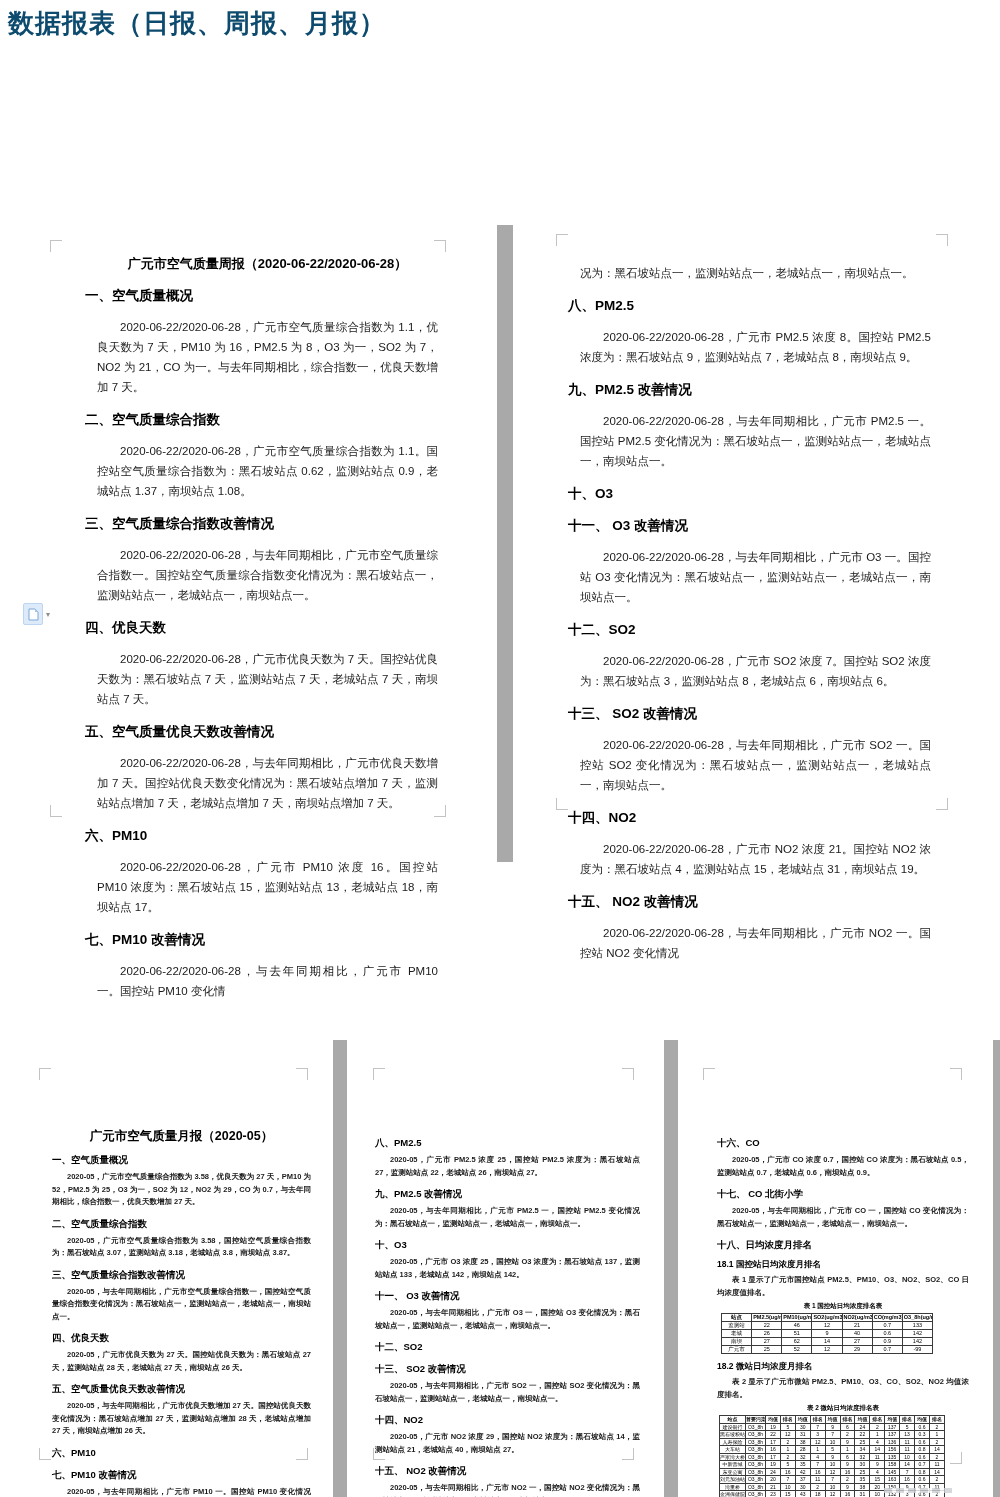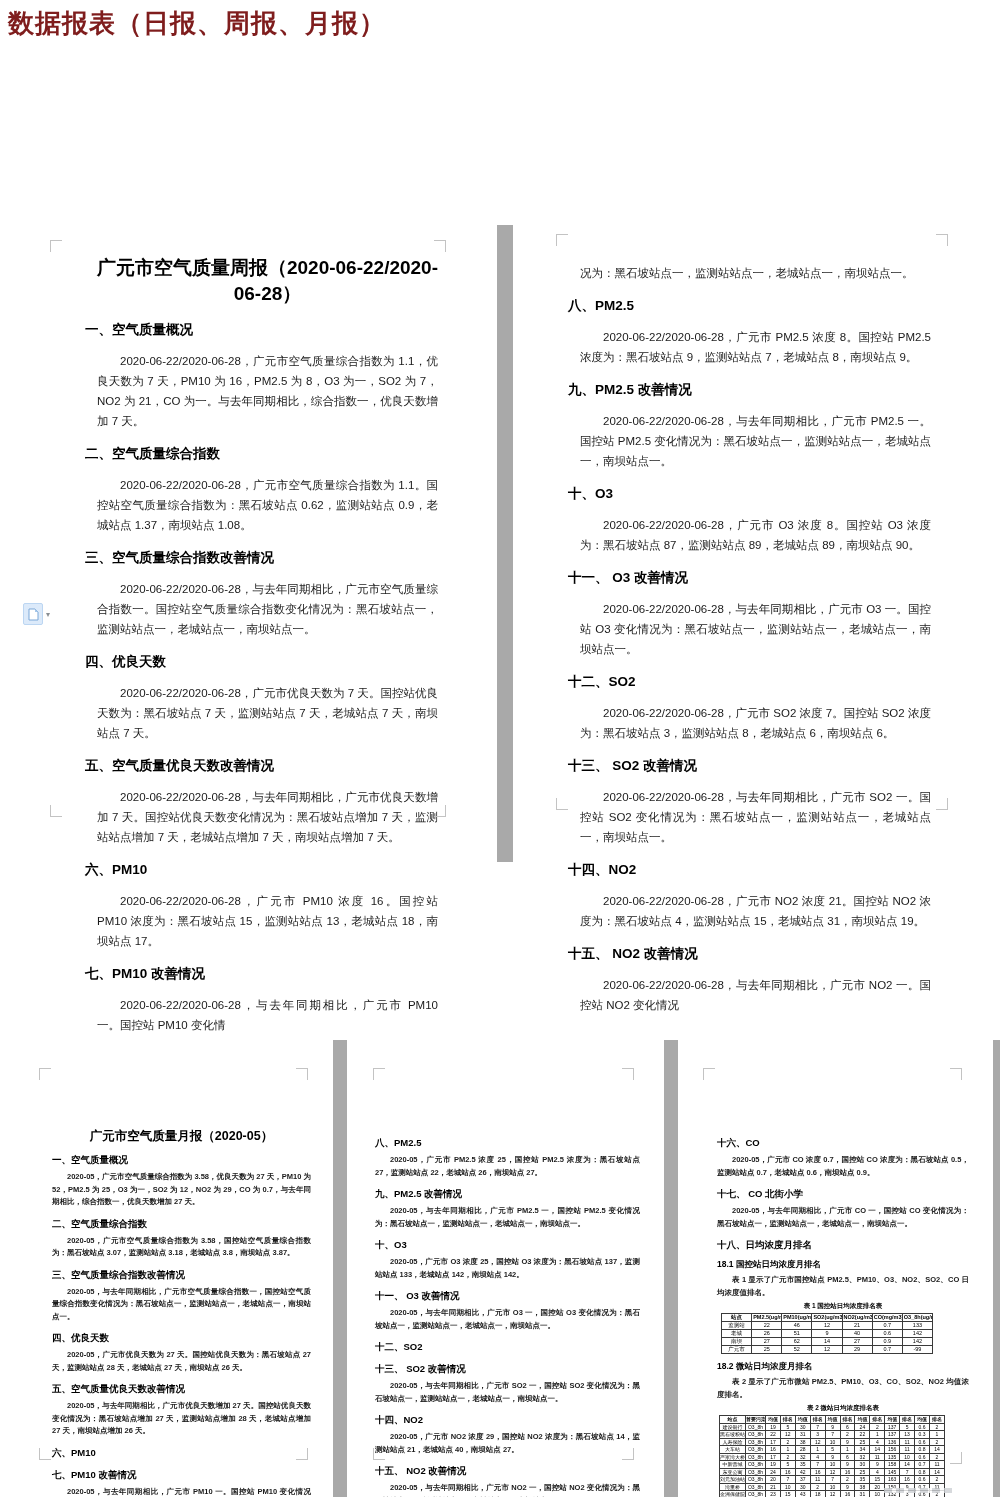--- a/index.html
+++ b/index.html
@@ -4,36 +4,36 @@
 <style>
   html,body{margin:0;padding:0;}
   body{
     width:1000px;height:1497px;position:relative;overflow:hidden;
     background:#ffffff;
     font-family:"Liberation Sans","DejaVu Sans",sans-serif;
     color:#212121;
   }
   .page-title{
     position:absolute;left:8px;top:6px;
-    font-size:26px;font-weight:600;color:#7f1d1d;letter-spacing:1px;
+    font-size:26px;font-weight:600;color:#0c4a6e;letter-spacing:1px;
   }
   
   .docpage{position:absolute;background:#fff;box-sizing:border-box;}
   .gutter{position:absolute;background:#a9a9a9;}
   .cmark{position:absolute;width:11px;height:11px;}
   .cmark.tl{border-left:1px solid #c3c3c3;border-top:1px solid #c3c3c3;}
   .cmark.tr{border-right:1px solid #c3c3c3;border-top:1px solid #c3c3c3;}
   .cmark.bl{border-left:1px solid #c3c3c3;border-bottom:1px solid #c3c3c3;}
   .cmark.br{border-right:1px solid #c3c3c3;border-bottom:1px solid #c3c3c3;}
 
   
   .weekly{top:225px;height:637px;padding:30px 47px 0 55px;}
   .weekly.p1{left:30px;width:467px;}
   .weekly.p2{left:513px;width:477px;padding-top:26px;}
-  .weekly h1{font-size:19px;font-weight:700;text-align:center;margin:0 0 10px 0;color:#000;}
+  .weekly h1{font-size:13px;font-weight:700;text-align:center;margin:0 0 10px 0;color:#000;}
   .weekly h2{font-size:13.5px;font-weight:700;margin:14px 0 6px 0;color:#000;}
   .weekly p{font-size:11.5px;line-height:20px;margin:12px;text-indent:2em;text-align:justify;color:#1a1a1a;}
   .weekly p.lead{text-indent:0;}
 
   
   .monthly{top:1096px;height:457px;padding:32px 24px 0 28px;}
   .monthly.p1{left:0;width:333px;padding-left:52px;padding-right:22px;}
   .monthly.p2{left:347px;width:317px;}
   .monthly.p3{left:678px;width:315px;padding-left:39px;}
   .monthly h1{font-size:12.5px;font-weight:700;text-align:center;margin:0 0 7px 0;color:#000;}
@@ -117,21 +117,20 @@
         <p>2020-06-22/2020-06-28，广元市 PM2.5 浓度 8。国控站 PM2.5 浓度为：黑石坡站点 9，监测站站点 7，老城站点 8，南坝站点 9。</p>
       </section>
 
       <section>
         <h2>九、PM2.5 改善情况</h2>
         <p>2020-06-22/2020-06-28，与去年同期相比，广元市 PM2.5 一。国控站 PM2.5 变化情况为：黑石坡站点一，监测站站点一，老城站点一，南坝站点一。</p>
       </section>
 
       <section>
         <h2>十、O3</h2>
-        <p>2020-06-22/2020-06-28，广元市 O3 浓度 8。国控站 O3 浓度为：黑石坡站点 87，监测站站点 89，老城站点 89，南坝站点 90。</p>
       </section>
 
       <section>
         <h2>十一、 O3 改善情况</h2>
         <p>2020-06-22/2020-06-28，与去年同期相比，广元市 O3 一。国控站 O3 变化情况为：黑石坡站点一，监测站站点一，老城站点一，南坝站点一。</p>
       </section>
 
       <section>
         <h2>十二、SO2</h2>
         <p>2020-06-22/2020-06-28，广元市 SO2 浓度 7。国控站 SO2 浓度为：黑石坡站点 3，监测站站点 8，老城站点 6，南坝站点 6。</p>

